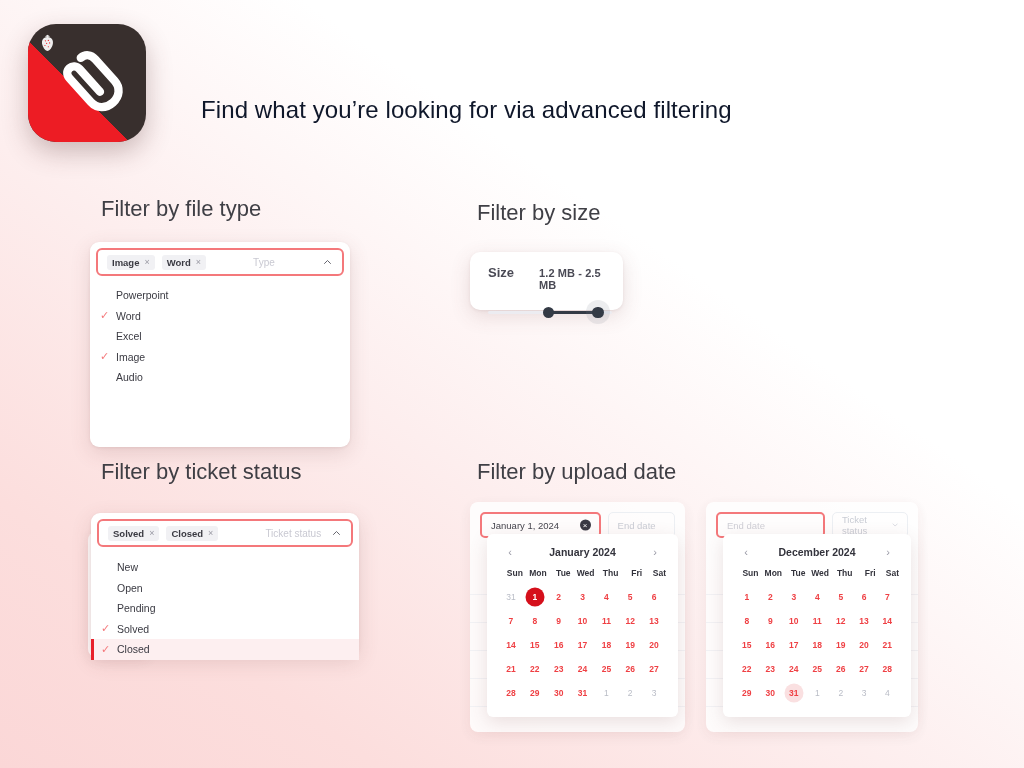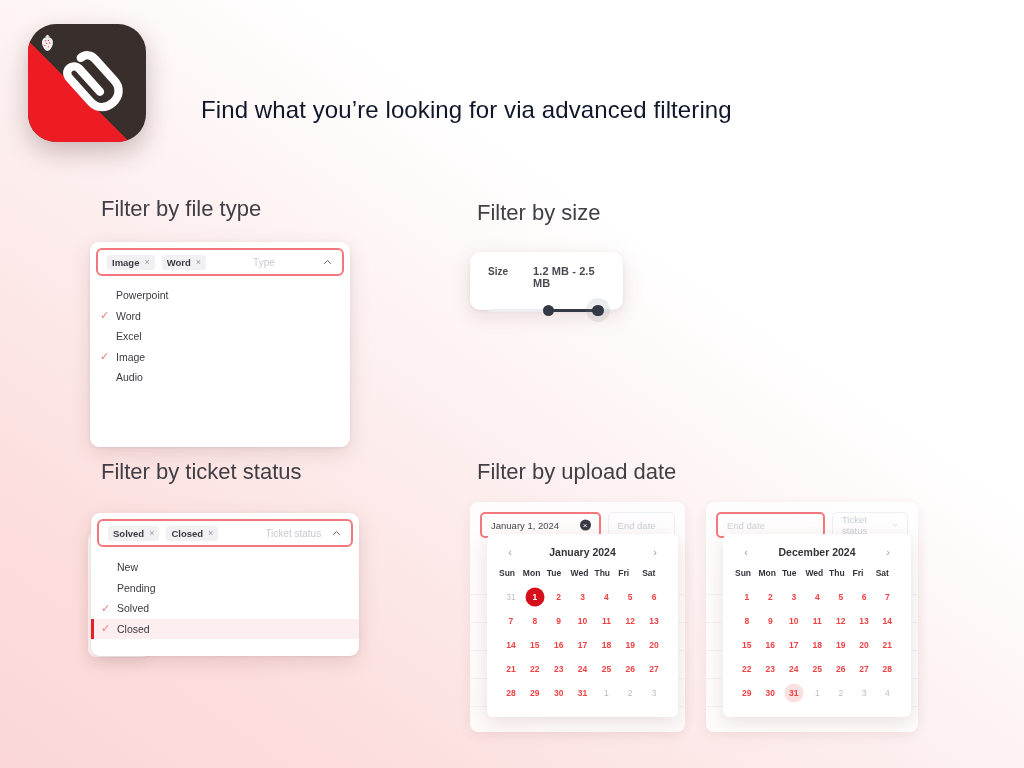--- a/index.html
+++ b/index.html
@@ -80,21 +80,21 @@
   .opt .tick { width: 16px; color: #f4787b; font-size: 11px; flex: none; }
   .opt.hl { background: #fdeff0; }
   .opt.hl::before {
     content: ""; position: absolute; left: 0; top: 0; bottom: 0;
     width: 3px; background: #e8202a;
   }
 
   
   .size-card { padding: 13px 18px 16px; }
   .size-row { display: flex; align-items: baseline; gap: 25px; }
-  .size-lab { font-size: 10px; font-weight: 700; color: #4a4a55; }
+  .size-lab { font-size: 13px; font-weight: 700; color: #4a4a55; }
   .size-val { font-size: 11px; font-weight: 700; color: #4a4a55; letter-spacing: .1px; }
   .slider { position: relative; margin-top: 14px; height: 14px; width: 124px; }
   .track { position: absolute; top: 6px; left: 0; right: 0; height: 2.5px; background: #ececf1; border-radius: 2px; }
   .track-fill { position: absolute; top: 6px; height: 2.5px; background: #333a45; border-radius: 2px; left: 46%; right: 11%; }
   .knob { position: absolute; top: 1.5px; width: 11.5px; height: 11.5px; border-radius: 50%; background: #333a45; }
   .knob.a { left: 44%; }
   .knob.b { left: 84%; }
   .halo { position: absolute; top: -5px; left: calc(84% - 6.5px); width: 24px; height: 24px; border-radius: 50%; background: rgba(120,125,140,.14); }
   .cal-top { display: flex; gap: 7px; padding: 10px 10px 0; }
   .cal-in {
@@ -113,21 +113,21 @@
     position: absolute; background: #fff; border-radius: 6px;
     box-shadow: 0 5px 18px rgba(120,70,70,.15);
     padding: 10px 12px 12px;
   }
   .cal-nav { display: flex; align-items: center; justify-content: space-between; padding: 2px 4px 10px; }
   .cal-nav .mo { font-size: 10.5px; font-weight: 700; color: #33333c; }
   .cal-nav .ar { font-size: 11px; color: #9a9aa6; width: 14px; text-align: center; }
   table.cal { border-collapse: collapse; }
   table.cal th {
     font-size: 8.5px; color: #33333c; font-weight: 700; padding-bottom: 7px;
-    width: 24px; text-align: left;
+    width: 24px; text-align: right;
   }
   table.cal td {
     font-size: 8.5px; color: #ef4044; text-align: center; font-weight: 700;
     height: 24px; width: 24px; position: relative;
   }
   table.cal td.mute { color: #b9bcc6; font-weight: 400; }
   .daysel {
     position: absolute; left: 50%; top: 50%; transform: translate(-50%,-50%);
     width: 19px; height: 19px; border-radius: 50%; background: #d50f1b;
     color: #fff; line-height: 19px;
@@ -252,20 +252,24 @@
       <path d="M2 8 L6 4 L10 8" fill="none" stroke="#55555f" stroke-width="1.2" stroke-linecap="round"></path>
     </svg>
   </div>
   <div style="padding-top:4px;">
     <div class="opt">
       <span class="tick"></span>
       <span>New</span>
     </div>
     <div class="opt">
       <span class="tick"></span>
+      <span>Open</span>
+    </div>
+    <div class="opt">
+      <span class="tick"></span>
       <span>Pending</span>
     </div>
     <div class="opt">
       <span class="tick">✓</span>
       <span>Solved</span>
     </div>
     <div class="opt hl">
       <span class="tick">✓</span>
       <span>Closed</span>
     </div>

